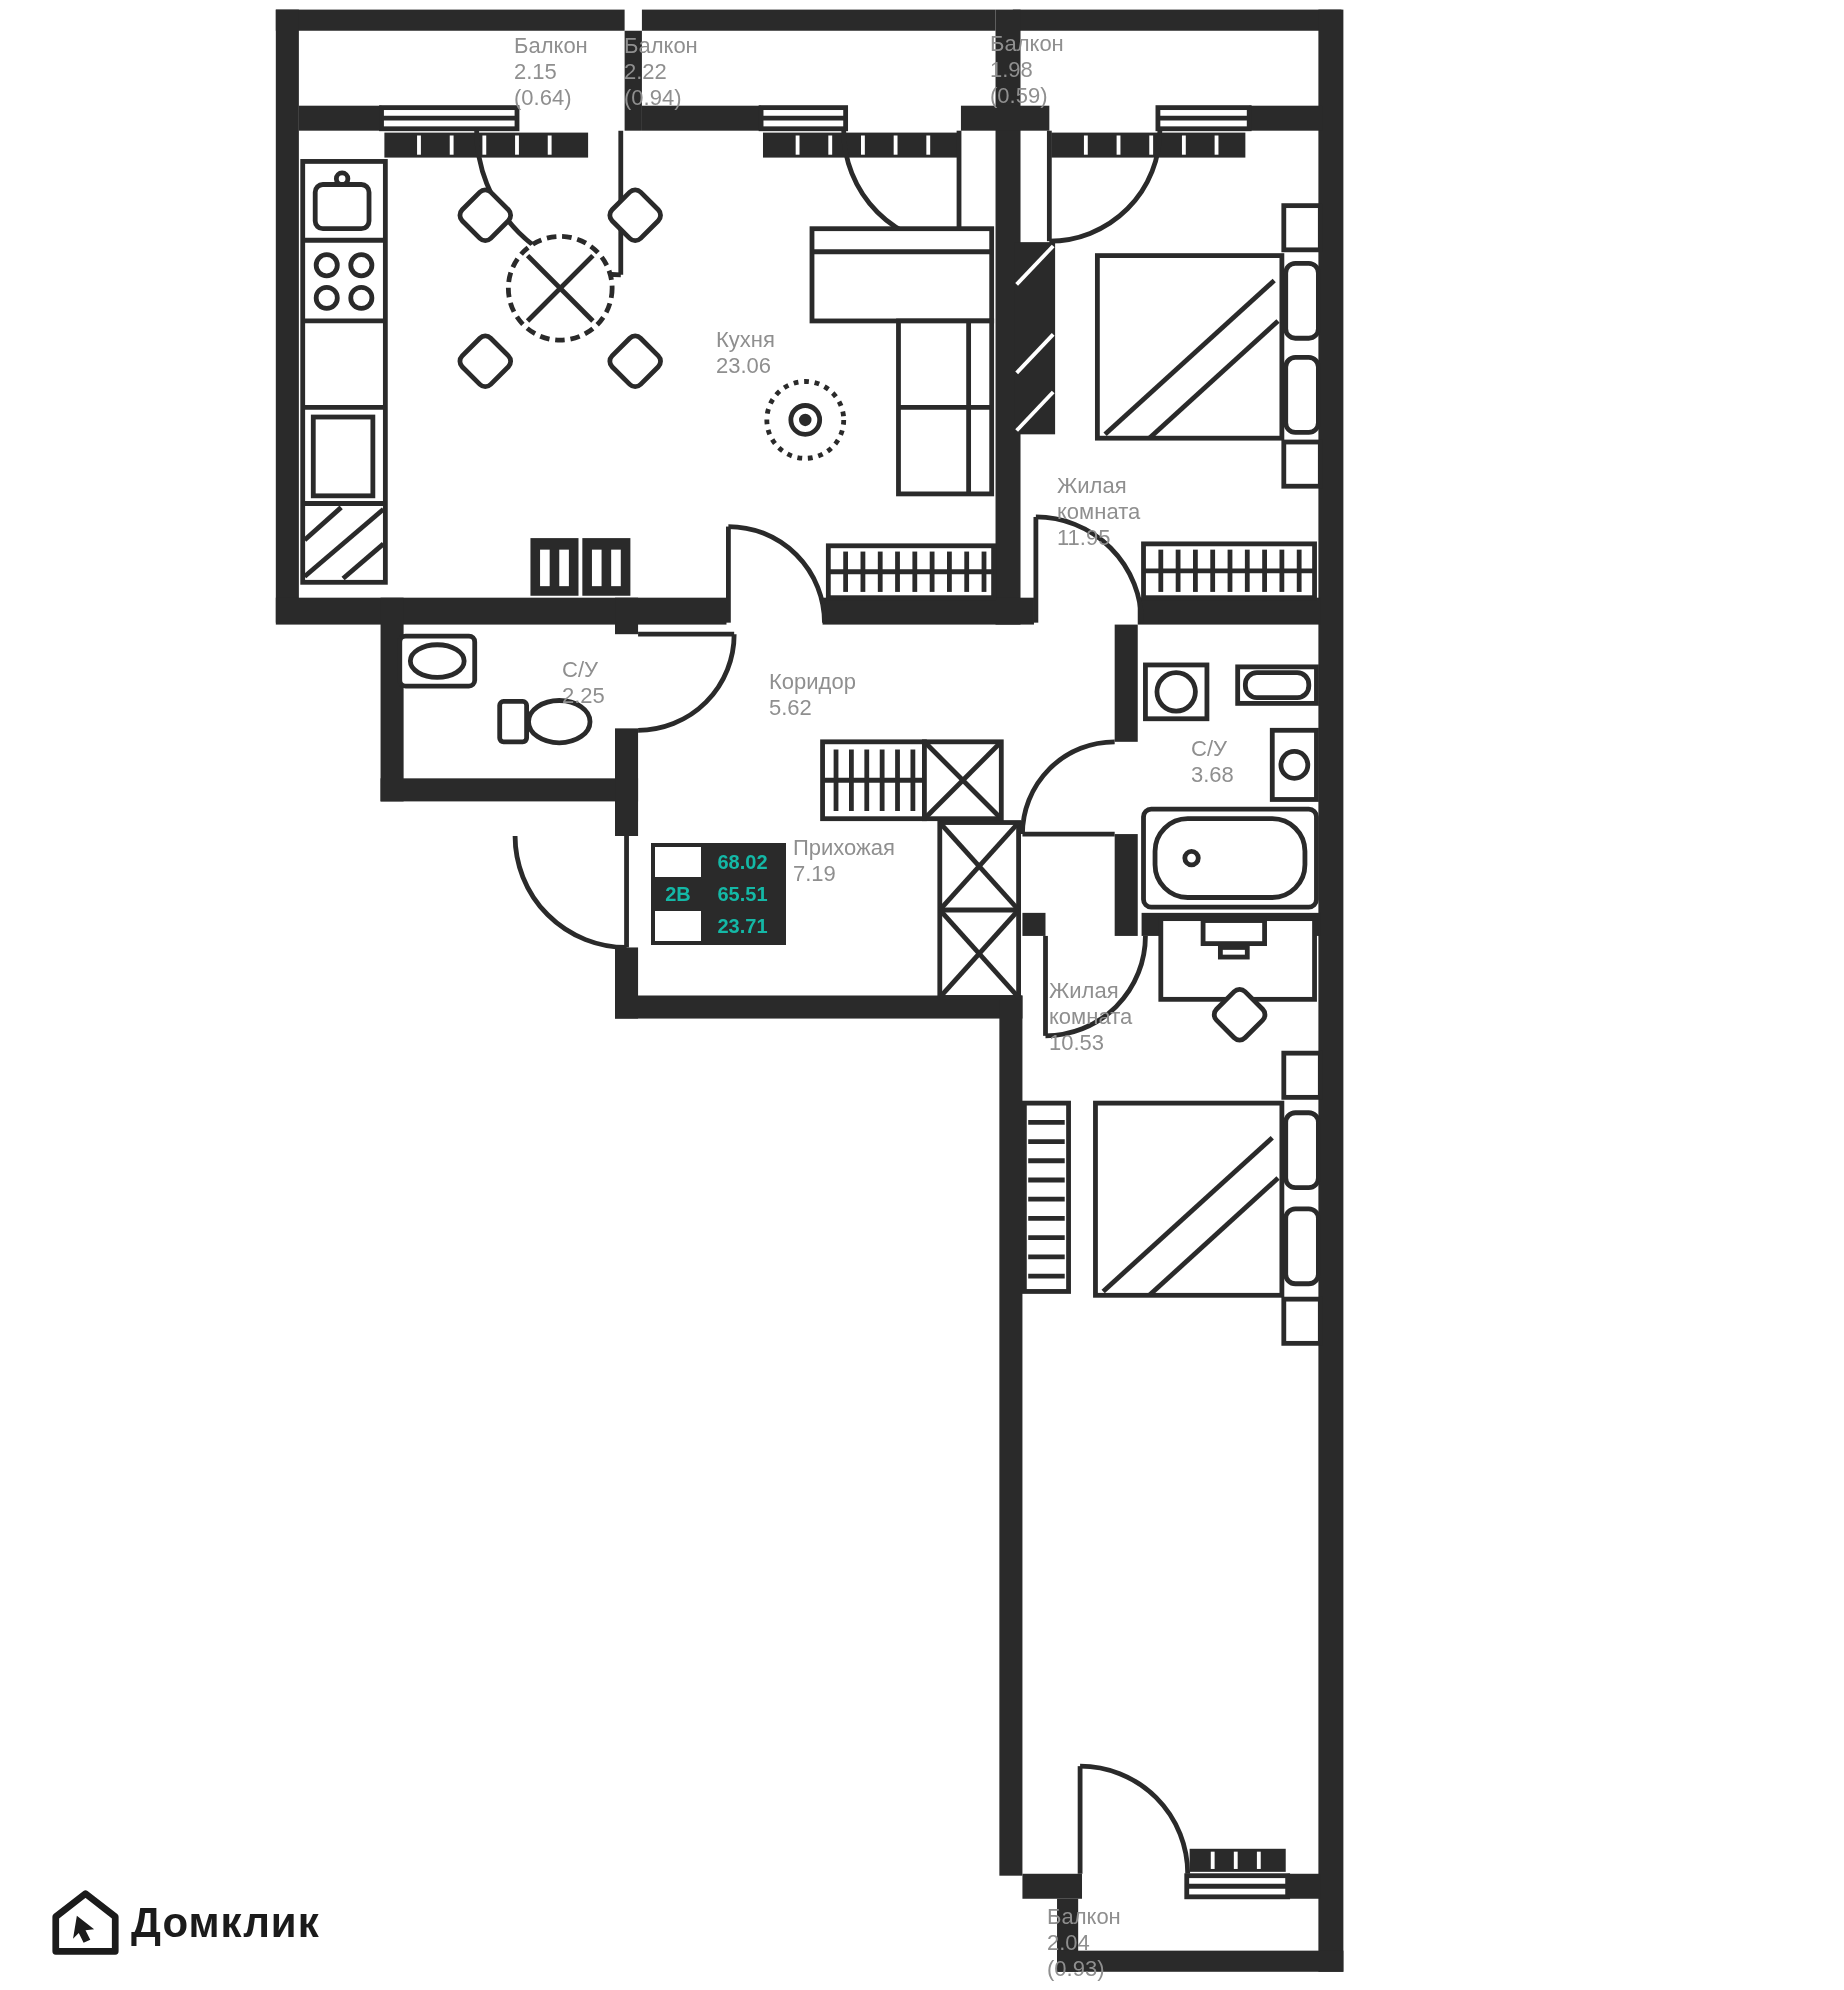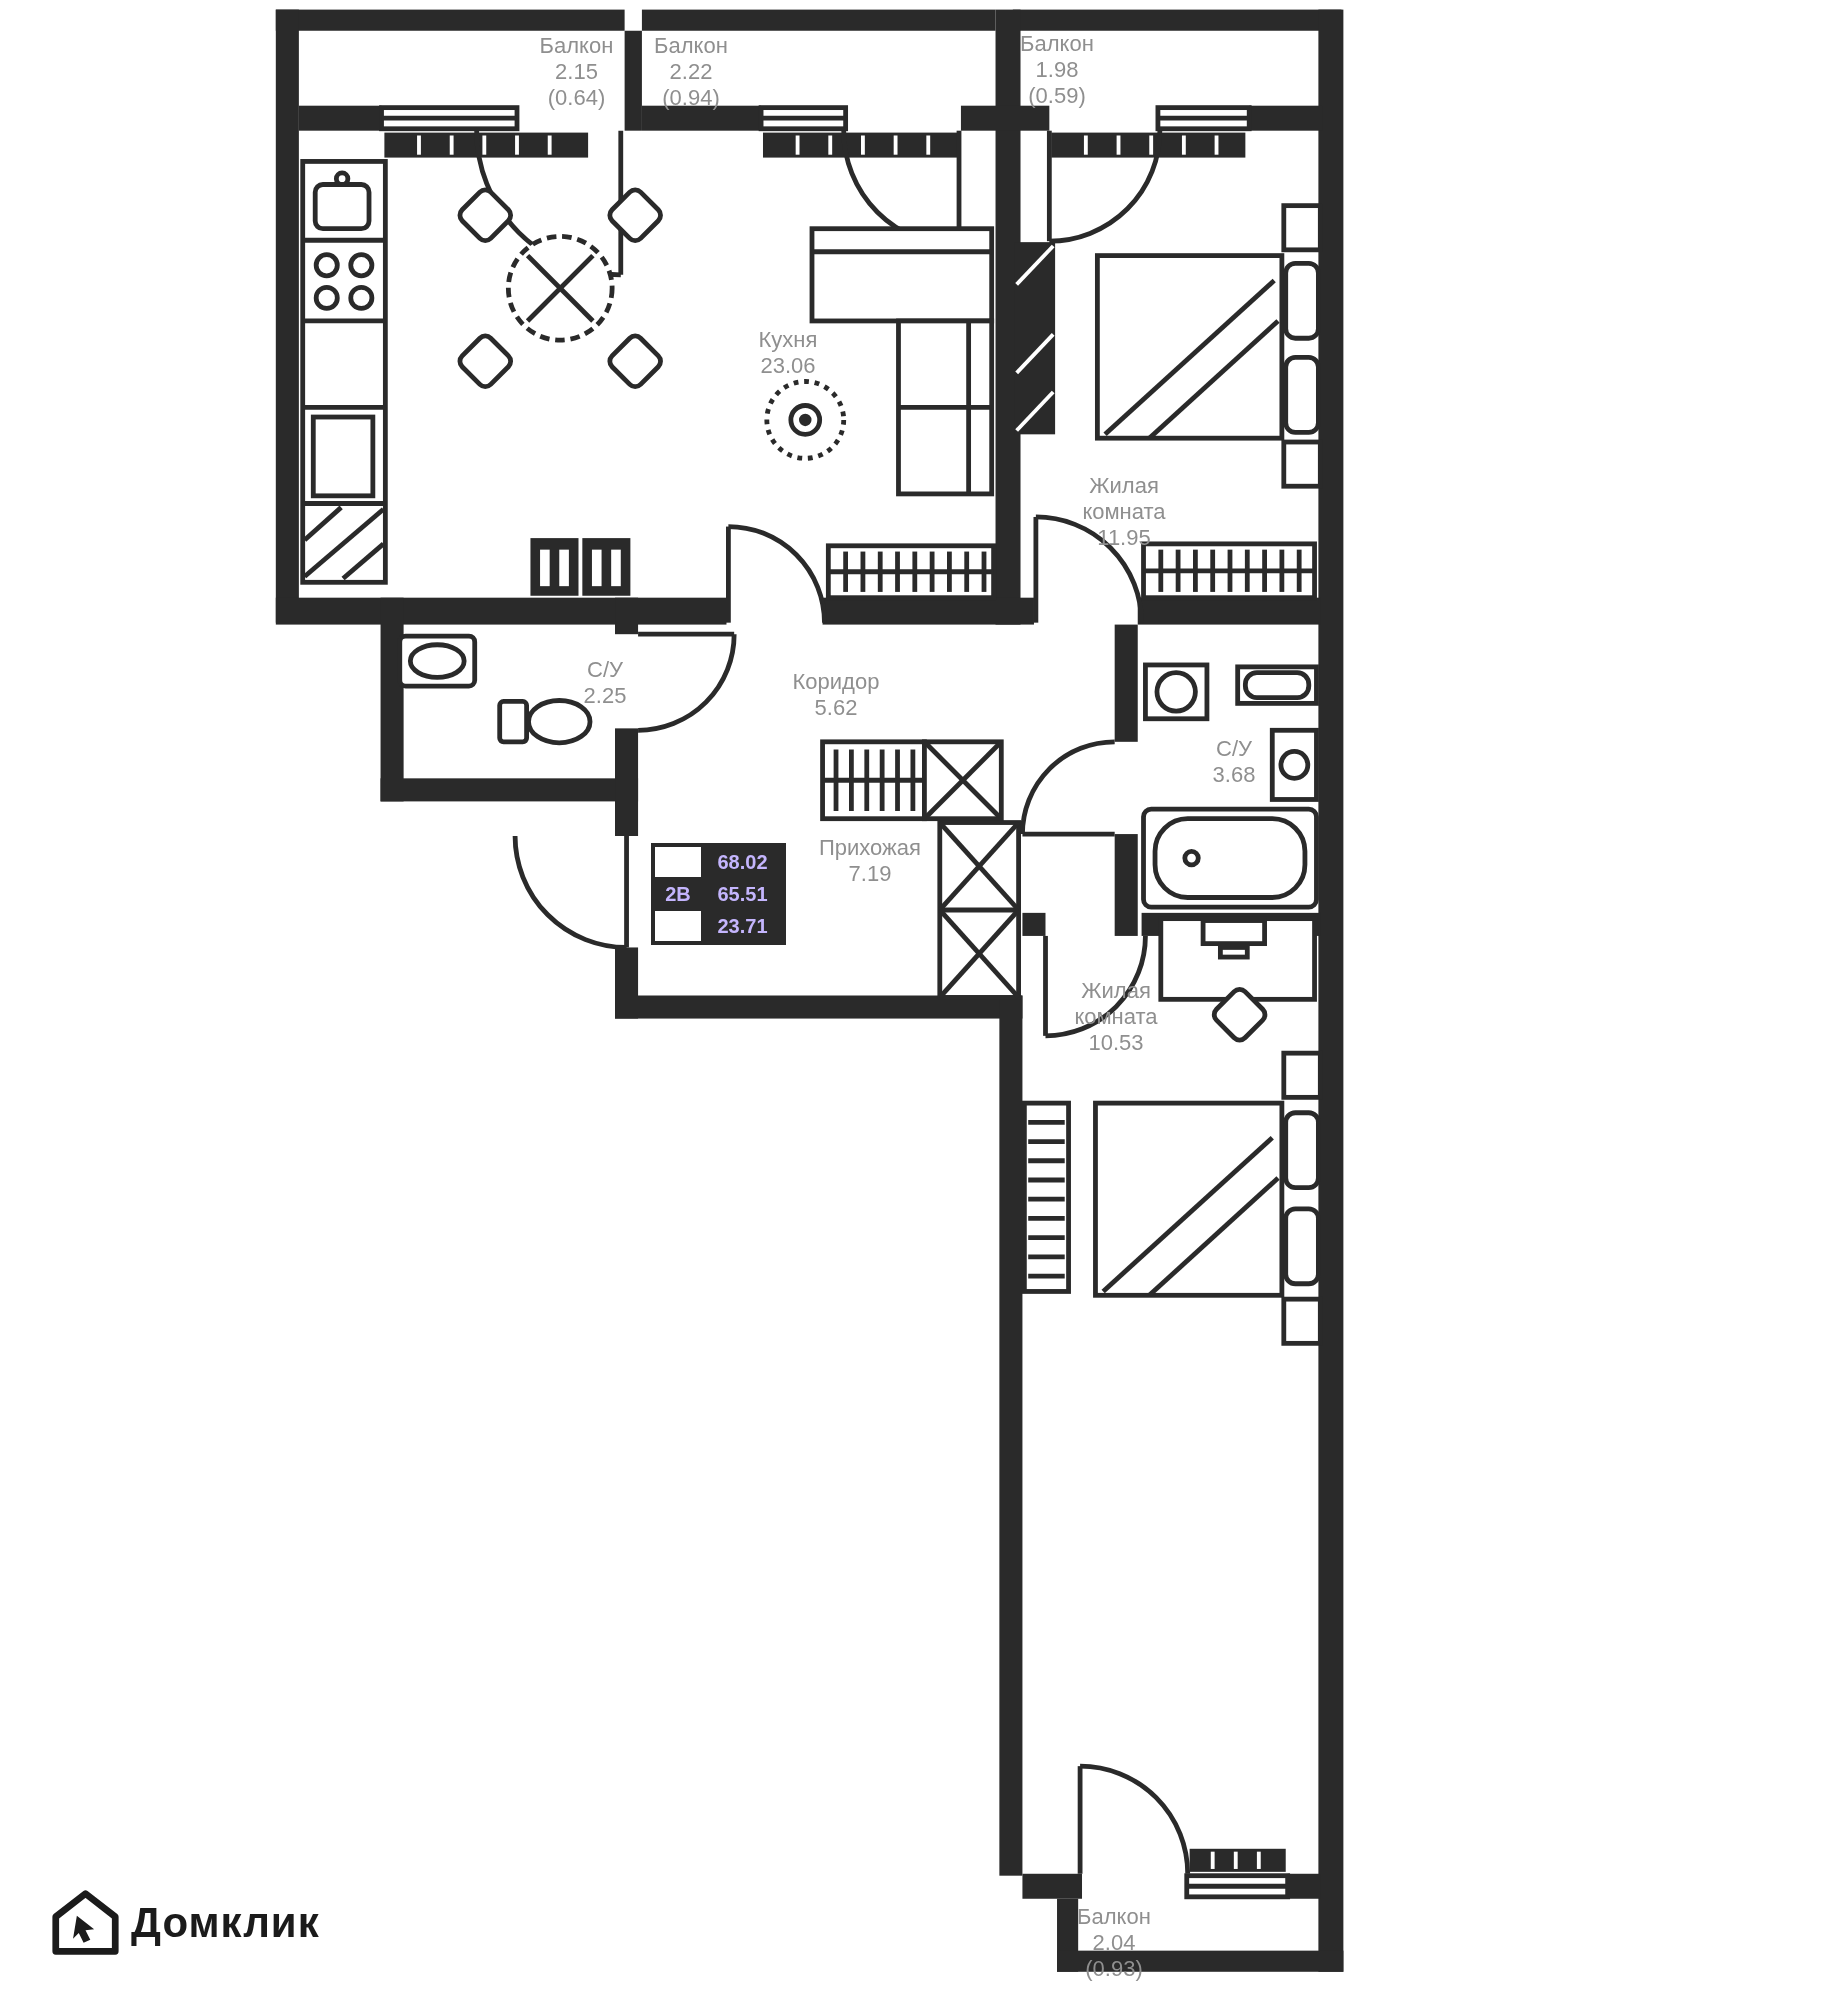--- a/index.html
+++ b/index.html
@@ -1,24 +1,24 @@
 <!DOCTYPE html>
 <html><head>
 <meta charset="utf-8">
 <style>
   *{margin:0;padding:0;box-sizing:border-box}
   html,body{background:#fff}
   body{font-family:"Liberation Sans",sans-serif}
   .canvas{position:relative;width:1845px;height:1991px;background:#fff;overflow:hidden}
   .plan-svg{position:absolute;left:0;top:0}
-  .room-label{position:absolute;color:#8f8f8f;font-size:22px;line-height:26px;text-align:center}
+  .room-label{position:absolute;color:#8f8f8f;font-size:22px;line-height:26px;}
   .room-label span{display:block}
   .stamp{position:absolute;left:651px;top:843px;display:grid;grid-template-columns:48px 81px;grid-auto-rows:32px;border:3.8px solid #2a2a2a;background:#fff}
   .stamp .cell{display:flex;align-items:center;justify-content:center;font-size:20px;font-weight:bold;border:1px solid #2a2a2a;font-family:"Liberation Sans",sans-serif}
-  .stamp .dark{background:#2a2a2a;color:#c4b5fd}
+  .stamp .dark{background:#2a2a2a;color:#14b8a6}
   .stamp .blank{background:#fff}
   .brand{position:absolute;left:50px;top:1887px;display:flex;align-items:center;gap:10px;color:#1b1b1b}
   .brand-text{font-size:42px;font-weight:700;letter-spacing:1px}
 </style>
 </head>
 <body>
 
 <div class="canvas">
 
   <svg class="plan-svg" width="1845" height="1991" viewBox="0 0 1920 2072">

